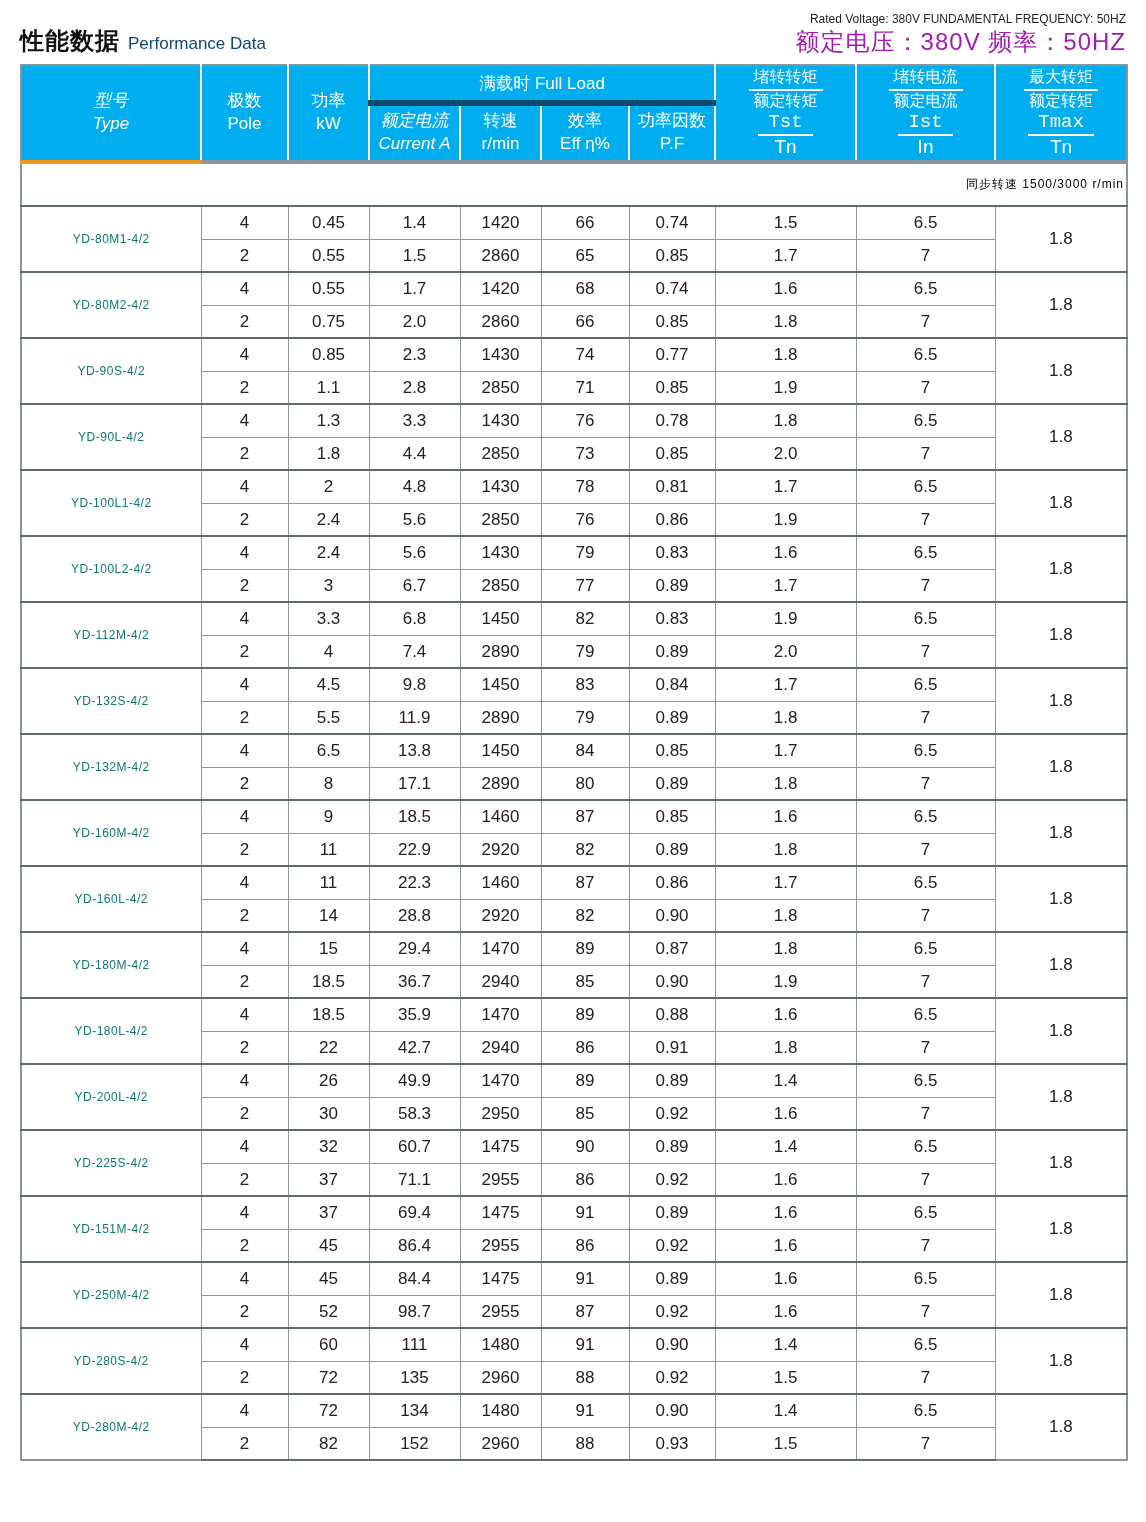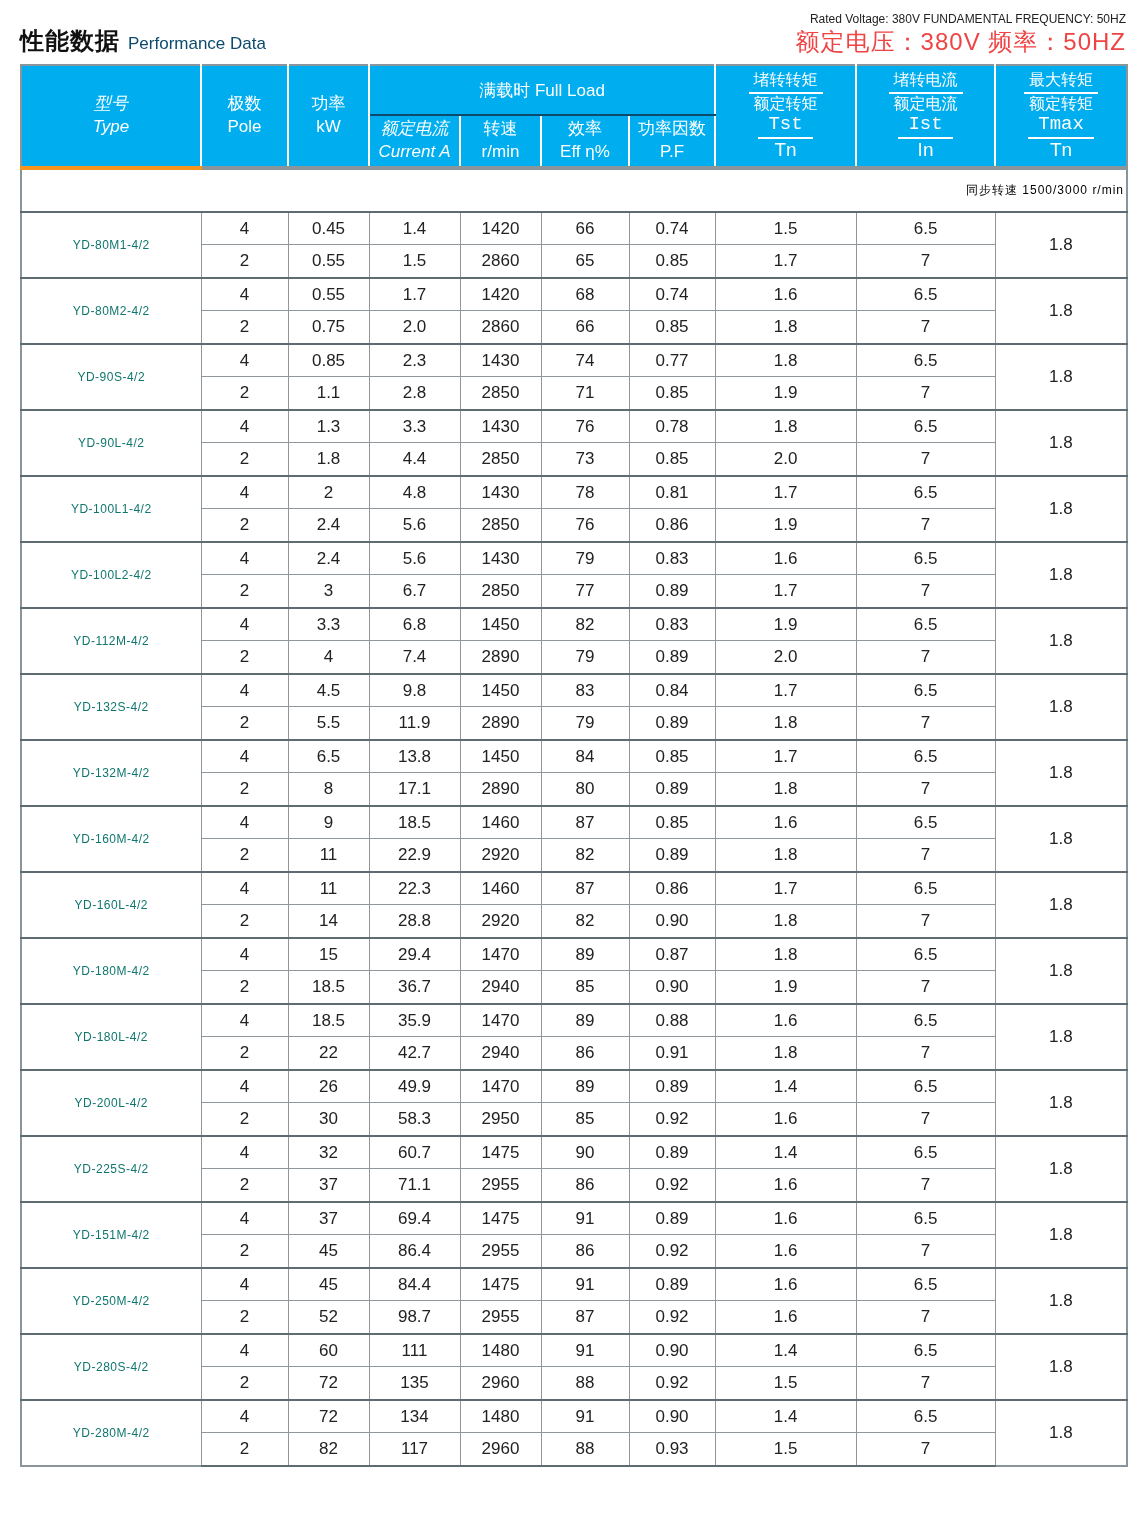--- a/index.html
+++ b/index.html
@@ -14,41 +14,41 @@
   
   .tophead {
     display:flex; justify-content:space-between; align-items:flex-end;
     padding:6px 20px 7px 20px; height:64px;
   }
   .title-block { display:flex; align-items:baseline; gap:8px; }
   .title-zh { font-size:24px; font-weight:bold; color:#111; letter-spacing:1px; }
   .title-en { font-size:17px; color:#0c4a6e; }
   .rated-block { text-align:right; line-height:1.25; }
   .rated-en { font-size:12px; color:#222; }
-  .rated-zh { font-size:24px; color:#ef4444; letter-spacing:1px; }
+  .rated-zh { font-size:24px; color:#a21caf; letter-spacing:1px; }
 
   
   table.perf {
     width:1106px; margin:0 20px;
     border-collapse:collapse; table-layout:fixed;
     border:2px solid #8a949b;
   }
   thead th {
     background:#00aeef; color:#ffffff; font-weight:normal;
     border:2px solid #ffffff; vertical-align:middle;
     padding:2px 0; text-align:center;
   }
   thead tr:first-child th { border-top:0; }
   thead th:first-child { border-left:0;font-style:italic; }
   thead tr:first-child th:last-child { border-right:0; }
   thead th.th-gray  { border-bottom:4px solid #8a949b; }
   thead th.th-orange{ border-bottom:4px solid #f7941e; }
   th .hd2 { display:flex; flex-direction:column; line-height:1.35; font-size:17px; }
   th .hd2 .en { font-size:17px; }
-  th.full-load { height:50px; font-size:17px; border-bottom:2px solid #0c4a6e; }
+  th.full-load { height:38px; font-size:17px; border-bottom:6px solid #0c4a6e; }
   th .frac { display:flex; flex-direction:column; align-items:center; line-height:1.3; font-size:16px; }
   th .frac .over { border-bottom:2px solid #ffffff; padding:0 5px 0 5px;font-family:Liberation Mono, monospace; }
   th .frac .latin { font-size:19px; line-height:1.15; }
   th .frac .latin.over { padding:0 10px 1px 10px; }
 
   tr.sync td {
     background:#ffffff; color:#000;
     border:1px solid #8f979c;
     text-align:right; font-size:12px; height:44px; font-weight:normal;
     letter-spacing:1px;
@@ -574,21 +574,21 @@
           <td>1480</td>
           <td>91</td>
           <td>0.90</td>
           <td>1.4</td>
           <td>6.5</td>
           <td class="tmax-cell" rowspan="2">1.8</td>
         </tr>
         <tr>
           <td>2</td>
           <td>82</td>
-          <td>117</td>
+          <td>152</td>
           <td>2960</td>
           <td>88</td>
           <td>0.93</td>
           <td>1.5</td>
           <td>7</td>
         </tr>
       </tbody>
   </table>
 
 </div>

